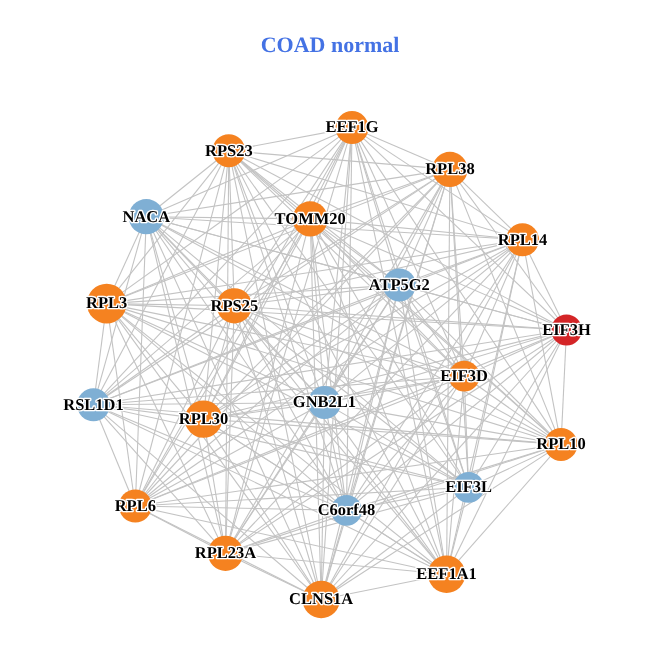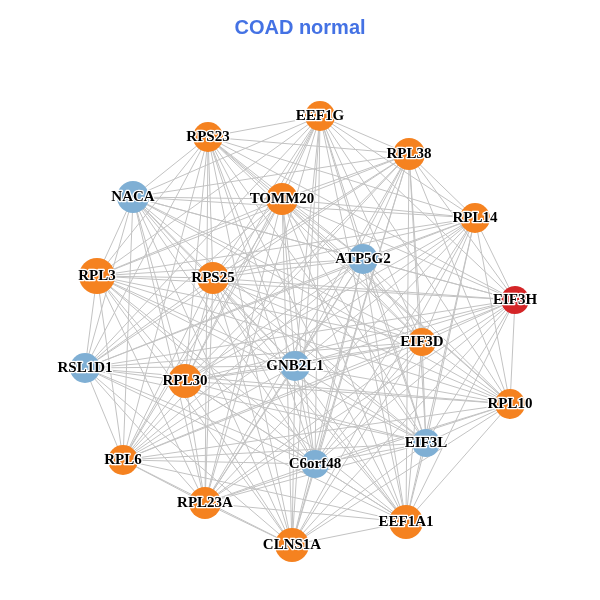--- a/index.html
+++ b/index.html
@@ -12,25 +12,25 @@
     font-family: "Liberation Sans", sans-serif;
   }
   .stage {
     position: relative;
     width: 600px;
     height: 600px;
     background: #ffffff;
   }
   .plot-title {
     position: absolute;
-    top: 16px;
+    top: 30px;
     left: 0;
     width: 600px;
     text-align: center;
-    font-family: Liberation Sans, sans-serif;
+    font-family: Liberation Serif, serif;
     font-weight: bold;
     font-size: 20px;
     letter-spacing: 0px;
   }
   svg.network {
     position: absolute;
     top: 0;
     left: 0;
   }
   svg.network text {

